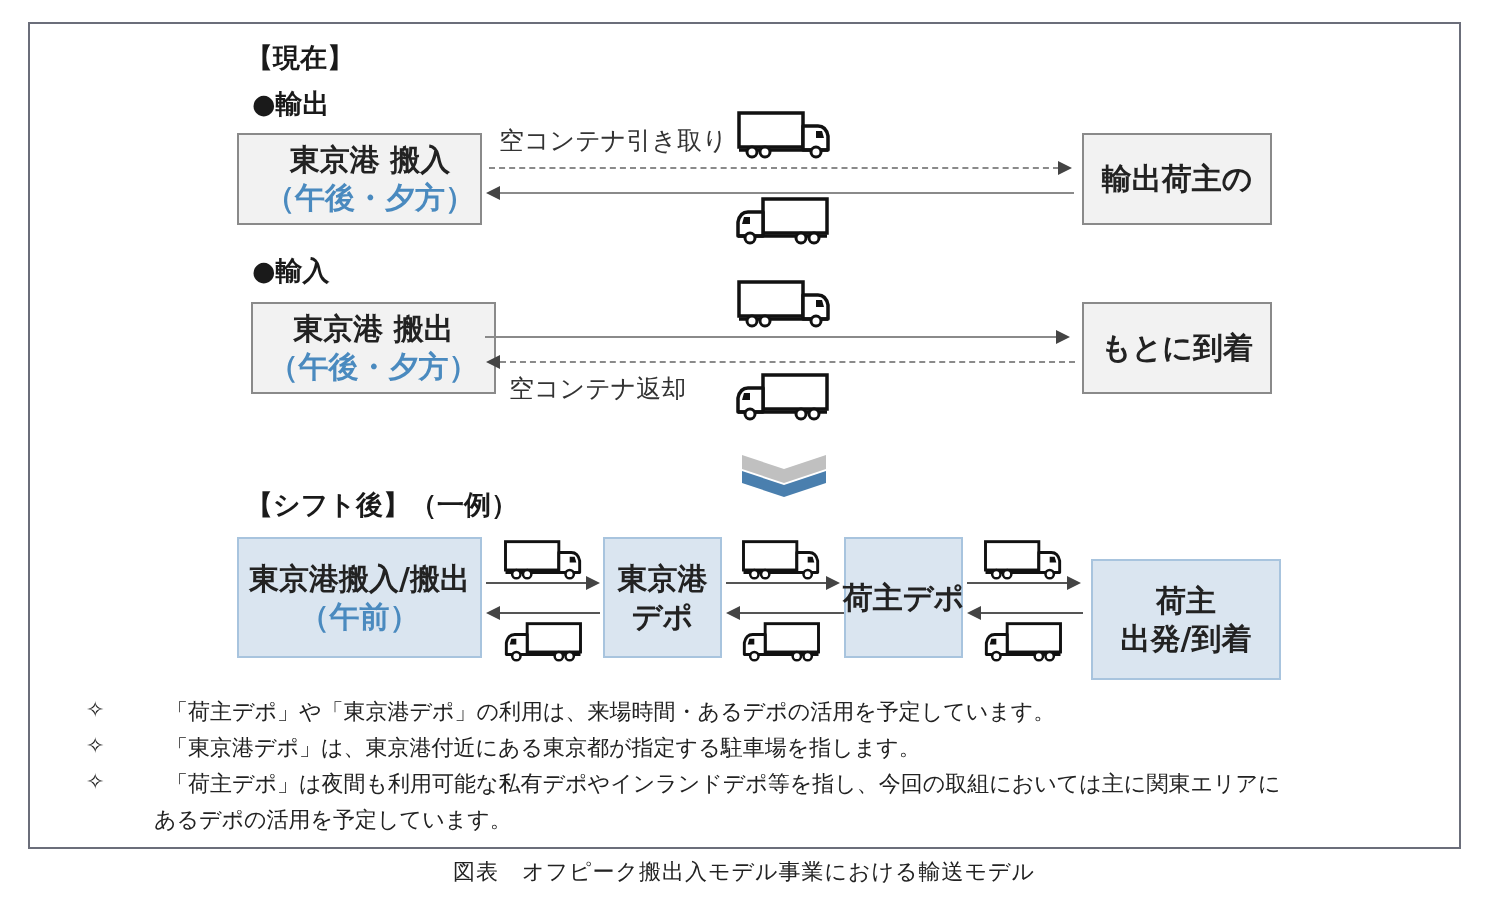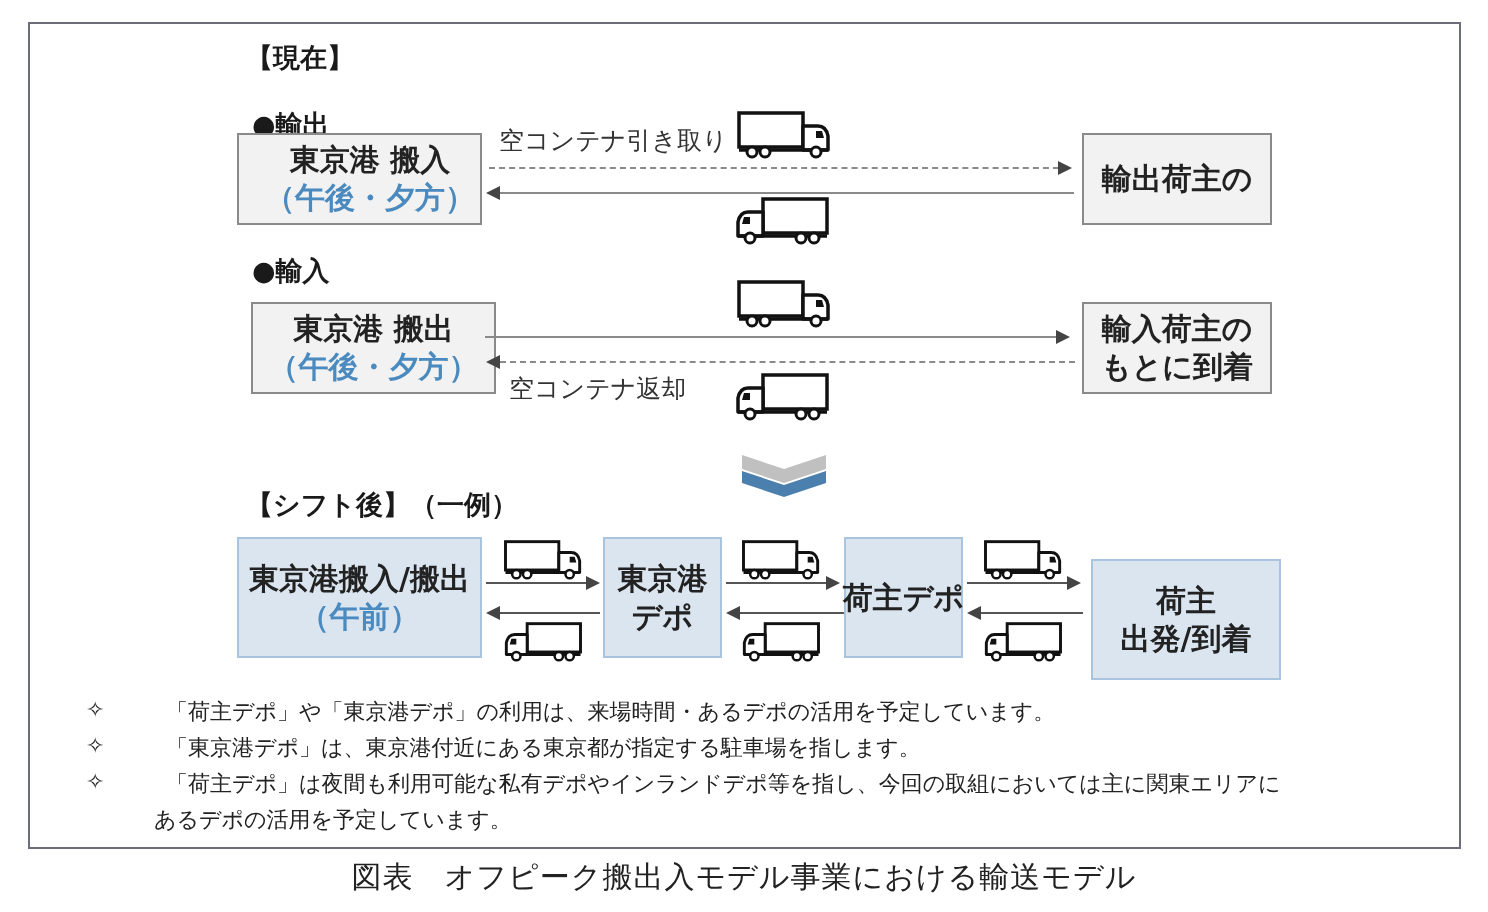--- a/index.html
+++ b/index.html
@@ -24,21 +24,21 @@
   .ahead-l { position: absolute; width: 0; height: 0; border-top: 7px solid transparent;
              border-bottom: 7px solid transparent; border-right: 14px solid #444; }
   .truck { position: absolute; width: 96px; height: 50px; }
   .truck.small { width: 80px; height: 42px; }
   .notes { position: absolute; left: 86px; top: 697px; font-size: 22px; color: #222; }
   .note { position: relative; height: 36px; white-space: nowrap; }
   .note .bullet { position: absolute; left: 0; top: 0; width: 24px; }
   .note .txt { position: absolute; left: 80px; top: 0; }
   .note .txt2 { position: absolute; left: 68px; top: 0; }
   .caption { position: absolute; left: 0; width: 1488px; top: 857px; text-align: center;
-             font-size: 30px; color: #222; letter-spacing: 1px; }
+             font-size: 22px; color: #222; letter-spacing: 1px; }
 </style>
 </head>
 <body>
 
 <svg width="0" height="0" style="position:absolute">
   <defs>
     <symbol id="truck-right" viewBox="0 0 96 50">
       <rect x="3" y="3" width="64" height="34" fill="#fff" stroke="#111" stroke-width="3.5"></rect>
       <path d="M67 16 H82 Q90 16 92 26 V40 H67 Z" fill="#fff" stroke="#111" stroke-width="3.5" stroke-linejoin="round"></path>
       <path d="M80 21 H86 L88 28 H80 Z" fill="#111"></path>
@@ -58,21 +58,21 @@
         <circle cx="80" cy="42" r="5" fill="#fff" stroke="#111" stroke-width="3"></circle>
       </g>
     </symbol>
   </defs>
 </svg>
 
 <div class="frame"></div>
 
 <div class="abs heading" style="left:246px; top:40px;">【現在】</div>
 
-<div class="abs heading" style="left:252px; top:86px;margin-top:21px;">●輸出</div>
+<div class="abs heading" style="left:252px; top:86px;">●輸出</div>
 
 <div class="gbox" style="left:237px; top:133px; width:245px; height:92px;padding-left:21px;">
   <div class="btxt">東京港 搬入</div>
   <div class="bsub">（午後・夕方）</div>
 </div>
 
 <div class="gbox" style="left:1082px; top:133px; width:190px; height:92px;">
   <div class="btxt">輸出荷主の</div>
 </div>
 
@@ -89,21 +89,20 @@
   </svg>
 
 <div class="abs heading" style="left:252px; top:253px;">●輸入</div>
 
 <div class="gbox" style="left:251px; top:302px; width:245px; height:92px;">
   <div class="btxt">東京港 搬出</div>
   <div class="bsub">（午後・夕方）</div>
 </div>
 
 <div class="gbox" style="left:1082px; top:302px; width:190px; height:92px;">
-  <div class="btxt">輸入荷主の</div>
   <div class="btxt">もとに到着</div>
 </div>
 
 <svg class="truck" style="left:736px; top:279px;">
     <use href="#truck-right"></use>
   </svg>
 <div class="line-solid" style="left:485px; top:336px; width:572px;"></div>
 <div class="ahead-r" style="left:1056px; top:330px;"></div>
 <div class="line-dash" style="left:500px; top:361px; width:575px;"></div>
 <div class="ahead-l" style="left:486px; top:355px;"></div>

